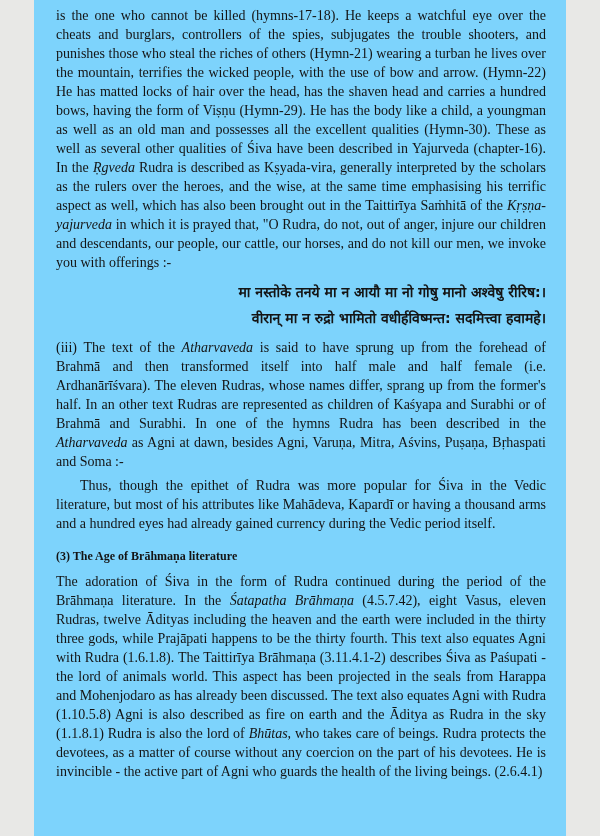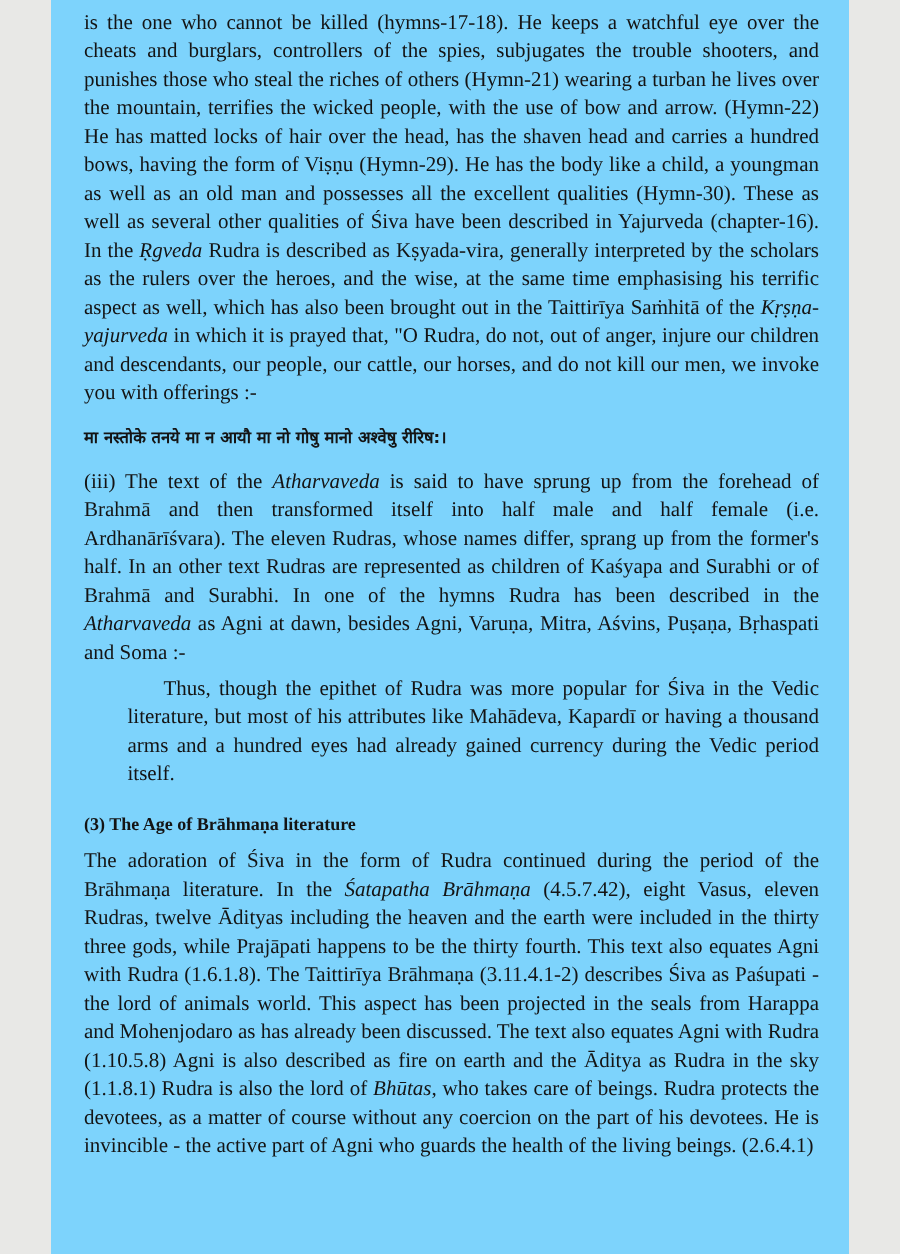--- a/index.html
+++ b/index.html
@@ -17,26 +17,26 @@
     color: #141414;
     font-family: "Liberation Serif", "DejaVu Serif", serif;
     font-size: 14px;
     line-height: 19px;
   }
   p.body {
     margin: 0;
     text-align: justify;
   }
   p.body.spaced-top { margin-top: 5px; }
-  p.body.indent { text-indent: 24px; margin-left: 29px; }
+  p.body.indent { text-indent: 24px; }
   .verse {
     margin: 7px 0 7px 0;
-    text-align: left;
+    text-align: right;
     font-weight: bold;
-    font-size: 11px;
+    font-size: 14px;
     line-height: 26px;
     font-family: "DejaVu Sans", "Liberation Sans", sans-serif;
   }
   .verse .vline { white-space: nowrap; }
   .verse .vline .cite {
     font-family: "Liberation Serif", "DejaVu Serif", serif;
     font-weight: normal;
   }
   h2.heading {
     margin: 13px 0 6px 0;
@@ -49,20 +49,21 @@
 </style>
 </head>
 <body>
 
 <div class="page">
 
   <p class="body"><span>is the one who cannot be killed (hymns-17-18). He keeps a watchful eye over the cheats and burglars, controllers of the spies, subjugates the trouble shooters, and punishes those who steal the riches of others (Hymn-21) wearing a turban he lives over the mountain, terrifies the wicked people, with the use of bow and arrow. (Hymn-22) He has matted locks of hair over the head, has the shaven head and carries a hundred bows, having the form of Viṣṇu (Hymn-29). He has the body like a child, a youngman as well as an old man and possesses all the excellent qualities (Hymn-30). These as well as several other qualities of Śiva have been described in Yajurveda (chapter-16). In the </span><span class="it">Ṛgveda</span><span> Rudra is described as Kṣyada-vira, generally interpreted by the scholars as the rulers over the heroes, and the wise, at the same time emphasising his terrific aspect as well, which has also been brought out in the Taittirīya Saṁhitā of the </span><span class="it">Kṛṣṇa-yajurveda</span><span> in which it is prayed that, "O Rudra, do not, out of anger, injure our children and descendants, our people, our cattle, our horses, and do not kill our men, we invoke you with offerings :-</span></p>
 
   <div class="verse">
     <div class="vline"><span class="bd">मा नस्तोके तनये मा न आयौ मा नो गोषु मानो अश्वेषु रीरिष:।</span></div>
+    <div class="vline"><span class="bd">वीरान् मा न रुद्रो भामितो वधीर्हविष्मन्त: सदमित्त्वा हवामहे।</span></div>
   </div>
 
   <p class="body"><span>(iii) The text of the </span><span class="it">Atharvaveda</span><span> is said to have sprung up from the forehead of Brahmā and then transformed itself into half male and half female (i.e. Ardhanārīśvara). The eleven Rudras, whose names differ, sprang up from the former's half. In an other text Rudras are represented as children of Kaśyapa and Surabhi or of Brahmā and Surabhi. In one of the hymns Rudra has been described in the </span><span class="it">Atharvaveda</span><span> as Agni at dawn, besides Agni, Varuṇa, Mitra, Aśvins, Puṣaṇa, Bṛhaspati and Soma :-</span></p>
 
 
   <p class="body indent spaced-top"><span>Thus, though the epithet of Rudra was more popular for Śiva in the Vedic literature, but most of his attributes like Mahādeva, Kapardī or having a thousand arms and a hundred eyes had already gained currency during the Vedic period itself.</span></p>
 
   <h2 class="heading">(3) The Age of Brāhmaṇa literature</h2>
 
   <p class="body"><span>The adoration of Śiva in the form of Rudra continued during the period of the Brāhmaṇa literature. In the </span><span class="it">Śatapatha Brāhmaṇa</span><span> (4.5.7.42), eight Vasus, eleven Rudras, twelve Ādityas including the heaven and the earth were included in the thirty three gods, while Prajāpati happens to be the thirty fourth. This text also equates Agni with Rudra (1.6.1.8). The Taittirīya Brāhmaṇa (3.11.4.1-2) describes Śiva as Paśupati - the lord of animals world. This aspect has been projected in the seals from Harappa and Mohenjodaro as has already been discussed. The text also equates Agni with Rudra (1.10.5.8) Agni is also described as fire on earth and the Āditya as Rudra in the sky (1.1.8.1) Rudra is also the lord of </span><span class="it">Bhūtas</span><span>, who takes care of beings. Rudra protects the devotees, as a matter of course without any coercion on the part of his devotees. He is invincible - the active part of Agni who guards the health of the living beings. (2.6.4.1)</span></p>

